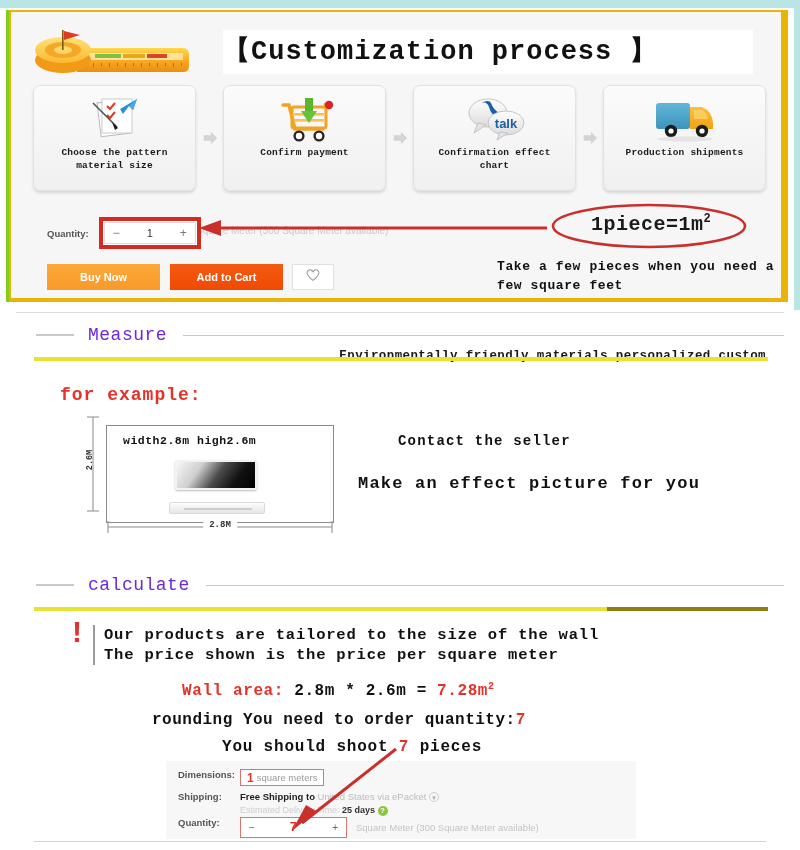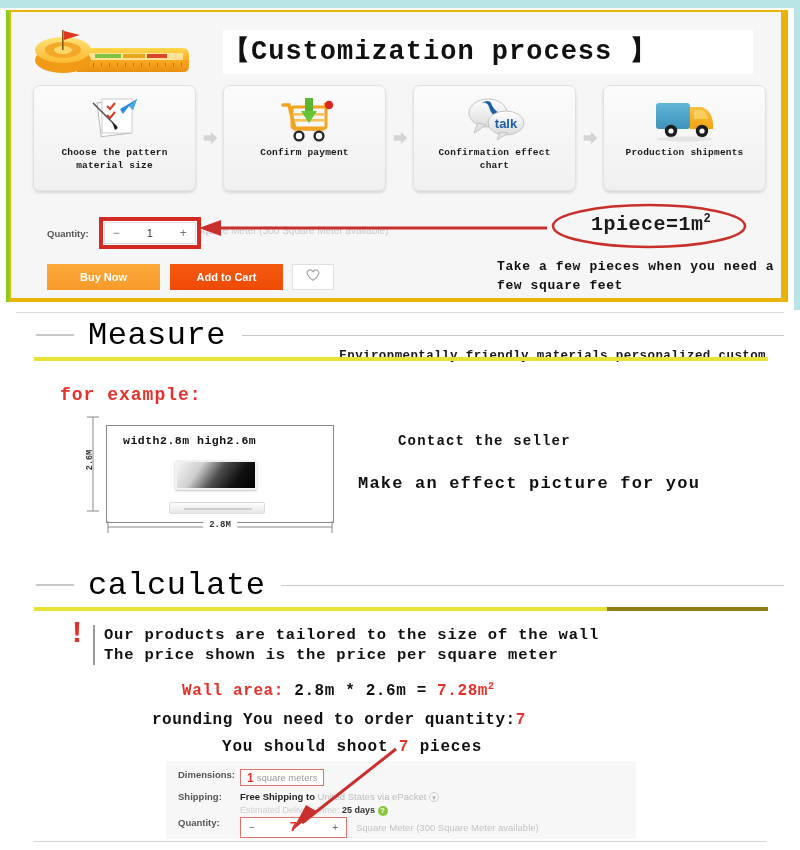--- a/index.html
+++ b/index.html
@@ -230,23 +230,23 @@
     position: relative;
     height: 44px;
     display: flex;
     align-items: center;
     padding-left: 20px;
   }
   .rule-left {
     width: 38px; height: 2px; background: #c9c9c9; margin-right: 14px;
   }
   .sec-title {
-    font-size: 32px;
+    font-size: 18px;
     font-weight: 400;
-    color: #000000;
+    color: #6d28d9;
     letter-spacing: 0.5px;
     white-space: nowrap;
   }
   .rule-right {
     flex: 1; height: 1px; background: #c9c9c9; margin-left: 16px;
   }
 
   .yellow-bar {
     height: 4px;
     background: #e8e235;

